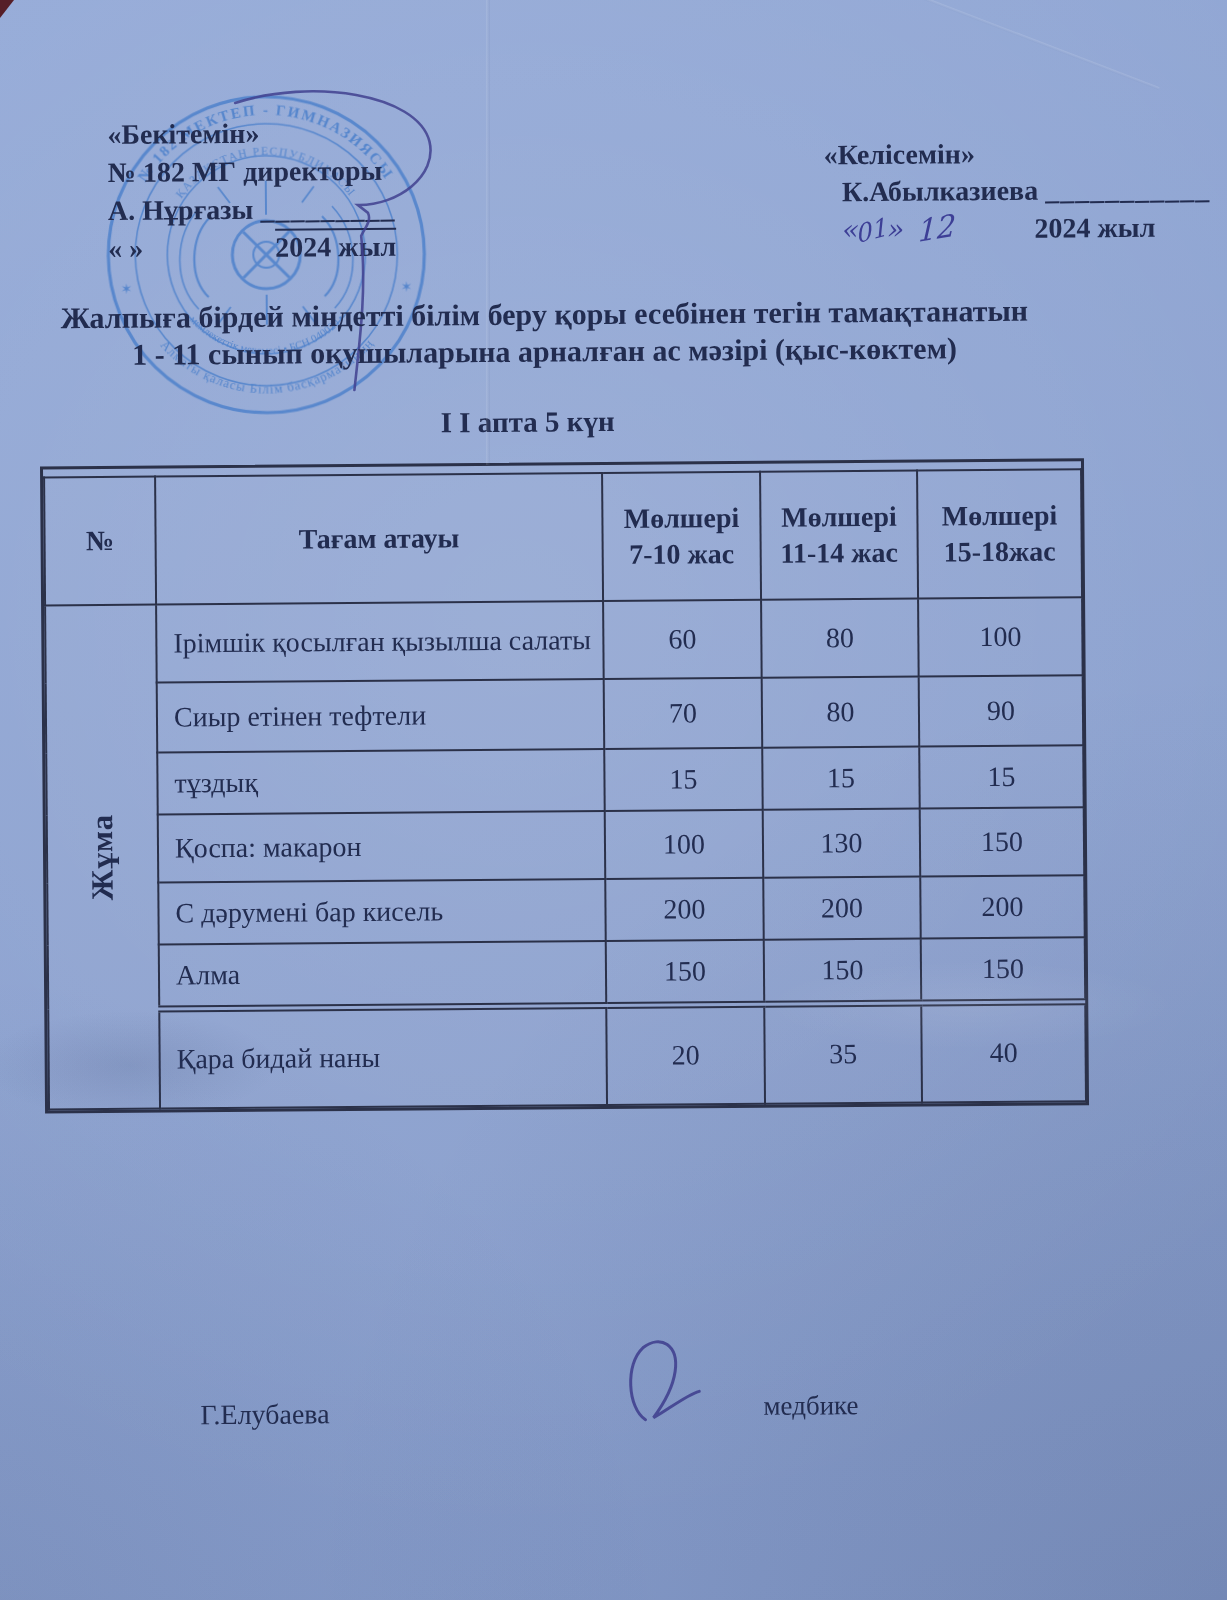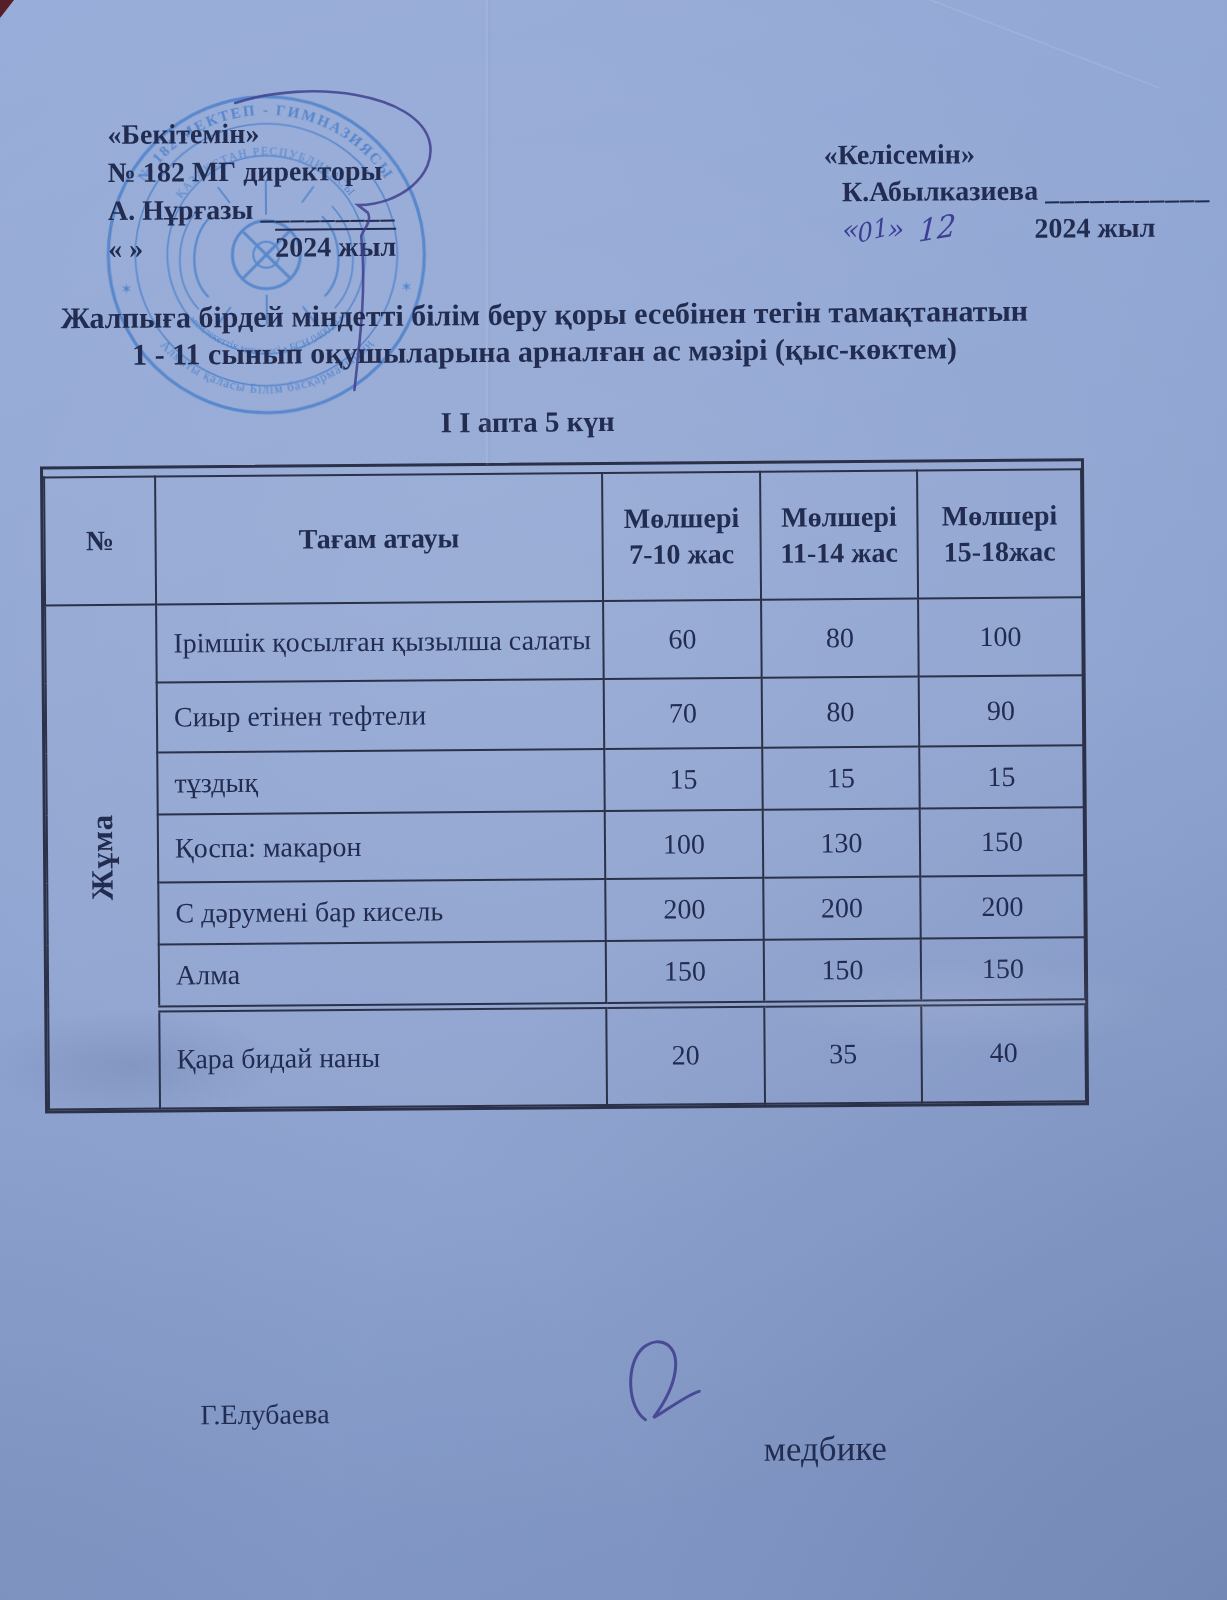--- a/index.html
+++ b/index.html
@@ -61,21 +61,21 @@
   td.dish{font-size:28px;padding-left:16px;text-align:left;}
   td.val{font-size:28px;text-align:center;}
   tr.r1{height:78px;} tr.r2{height:70px;} tr.r3{height:62px;} tr.r4{height:68px;}
   tr.r5{height:62px;} tr.r6{height:64px;} tr.r7{height:100px;}
   tr.r7 td{border-top:7px double #2b3149;}
   td.daycell{text-align:center;}
   .day-rot{display:inline-block;transform:rotate(-90deg);font-weight:bold;font-size:31px;letter-spacing:1px;white-space:nowrap;}
 
   
   .footer-name{position:absolute;left:195px;top:1396px;font-size:28px;}
-  .footer-role{position:absolute;left:758px;top:1392px;font-size:35px;margin-top:39px;}
+  .footer-role{position:absolute;left:758px;top:1392px;font-size:27px;}
 </style>
 </head>
 <body>
 
 <div class="content">
 
   <svg class="stamp" viewBox="0 0 424 344">
     <defs>
       <path id="arcTopOuter" d="M 70,172 A 142,142 0 0 1 354,172"></path>
       <path id="arcBotOuter" d="M 84,228 A 142,142 0 0 0 340,228"></path>

